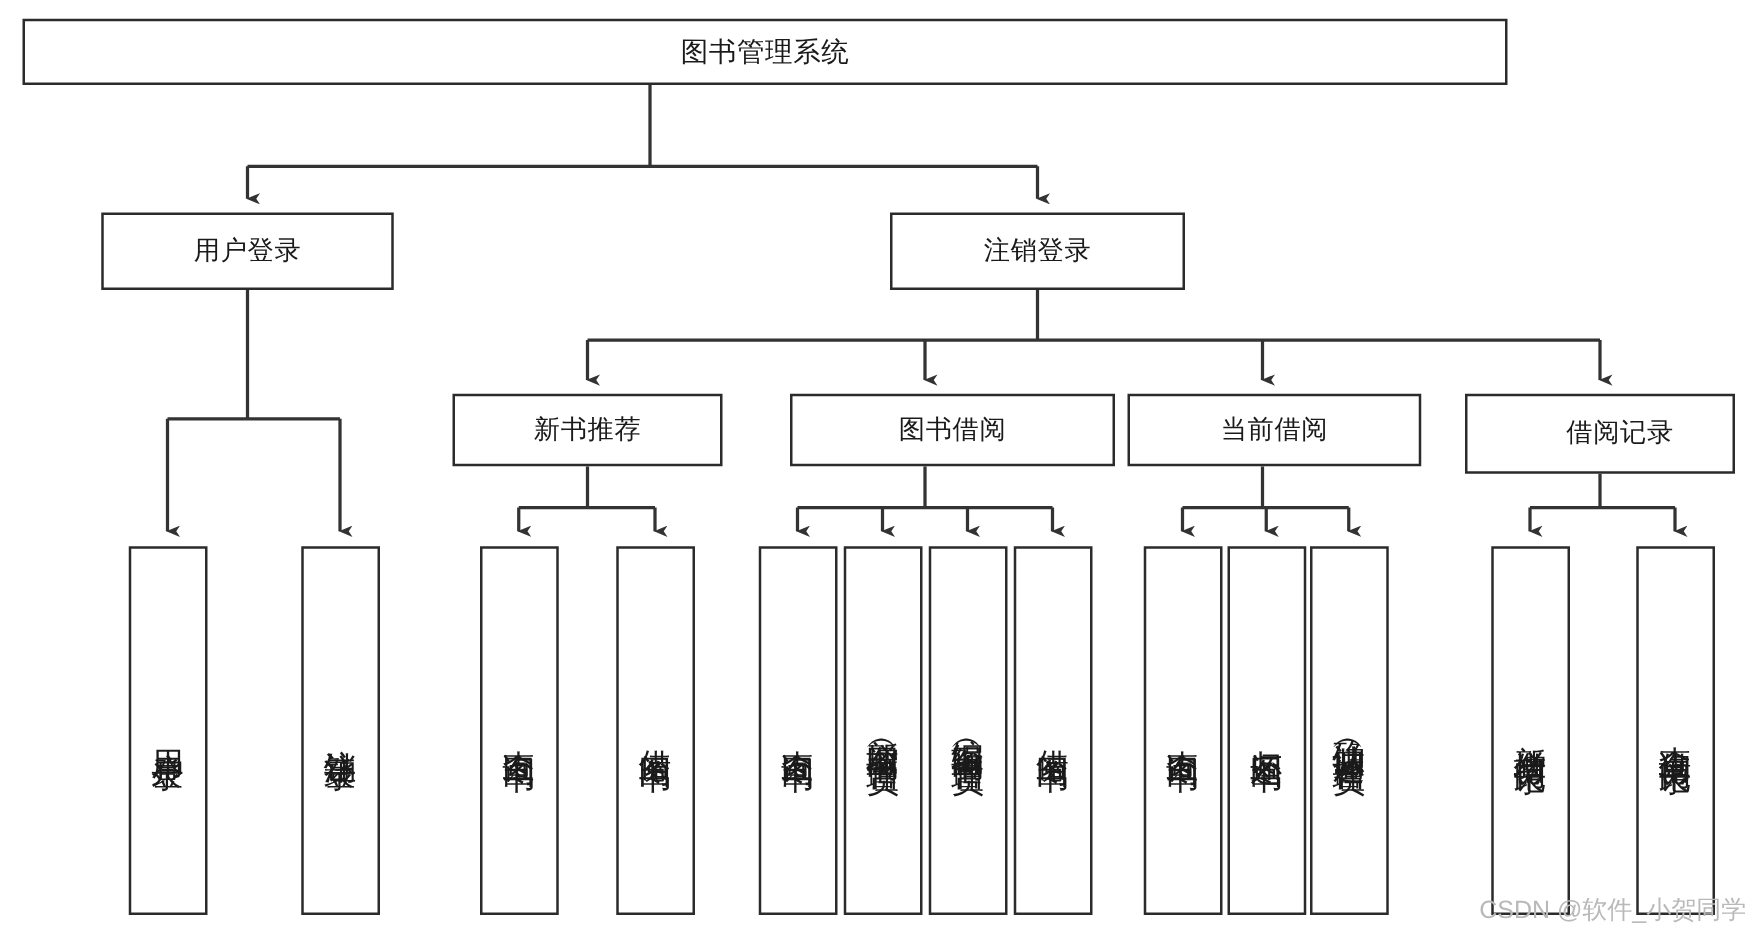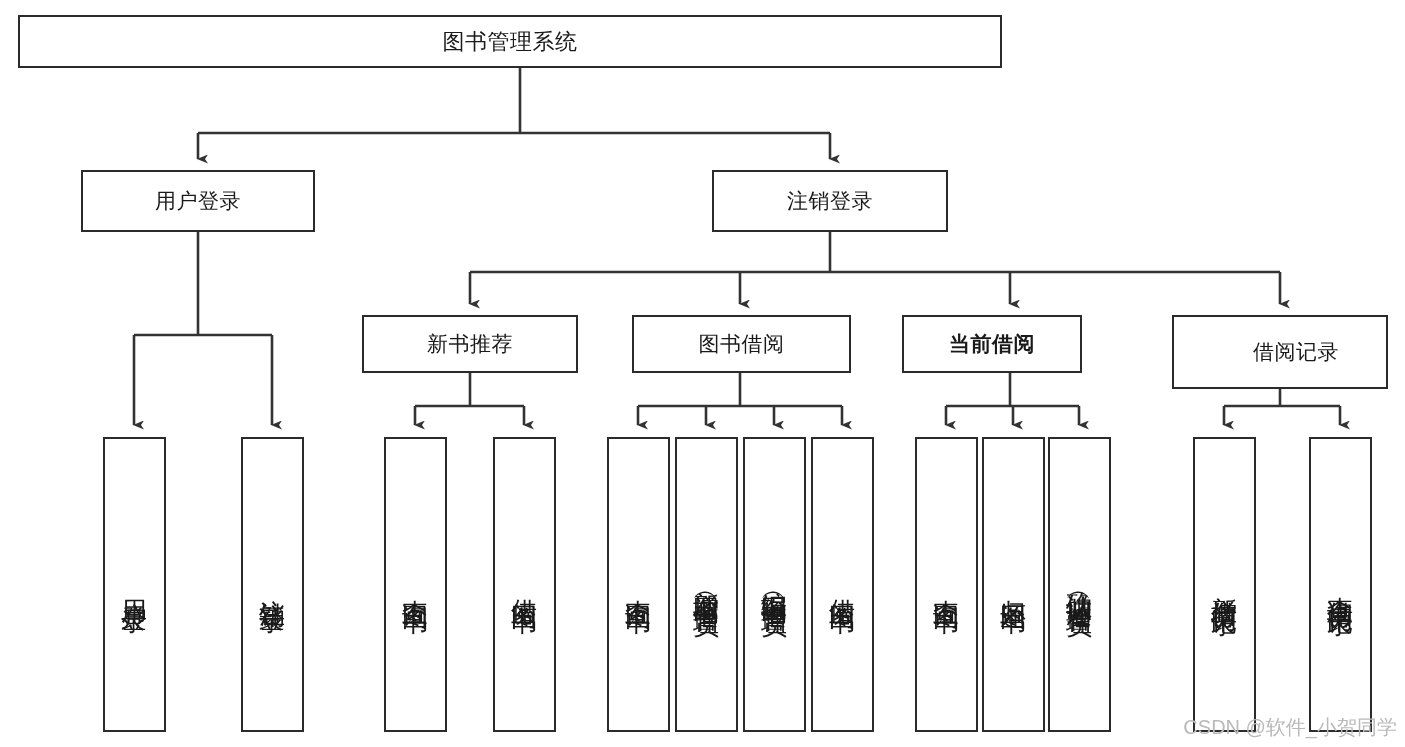--- a/index.html
+++ b/index.html
@@ -123,41 +123,41 @@
       <path d="M1013,406 L1013,425" marker-end="url(#arrowhead)"></path>
       <path d="M1079,406 L1079,425" marker-end="url(#arrowhead)"></path>
 
       <path d="M1280,373 L1280,406"></path>
       <path d="M1224,406 L1340,406"></path>
       <path d="M1224,406 L1224,425" marker-end="url(#arrowhead)"></path>
       <path d="M1340,406 L1340,425" marker-end="url(#arrowhead)"></path>
     </g>
   </svg>
 
-  <div class="node horiz root" style="left:18px; top:15px; width:984px; height:53px;">
+  <div class="node horiz root" style="left:18px; top:15px; width:1188px; height:53px;">
     <span class="node-label">图书管理系统</span>
   </div>
 
   <div class="node horiz" style="left:81px; top:170px; width:234px; height:62px;">
     <span class="node-label">用户登录</span>
   </div>
   <div class="node horiz" style="left:712px; top:170px; width:236px; height:62px;">
     <span class="node-label">注销登录</span>
   </div>
 
   <div class="node horiz" style="left:362px; top:315px; width:216px; height:58px;">
     <span class="node-label">新书推荐</span>
   </div>
-  <div class="node horiz" style="left:632px; top:315px; width:219px; height:58px;">
+  <div class="node horiz" style="left:632px; top:315px; width:260px; height:58px;">
     <span class="node-label">图书借阅</span>
   </div>
-  <div class="node horiz" style="left:902px; top:315px; width:180px; height:58px;font-weight:bold;">
+  <div class="node horiz" style="left:902px; top:315px; width:235px; height:58px;">
     <span class="node-label">当前借阅</span>
   </div>
-  <div class="node horiz" style="left:1172px; top:315px; width:216px; height:74px;padding-left:32px;">
+  <div class="node horiz" style="left:1172px; top:315px; width:216px; height:64px;padding-left:32px;">
     <span class="node-label">借阅记录</span>
   </div>
 
   <div class="node vert" style="left:103px; top:437px; width:63px; height:295px;">
     <span class="node-label">用户登录</span>
   </div>
   <div class="node vert" style="left:241px; top:437px; width:63px; height:295px;">
     <span class="node-label">注销登录</span>
   </div>
 

